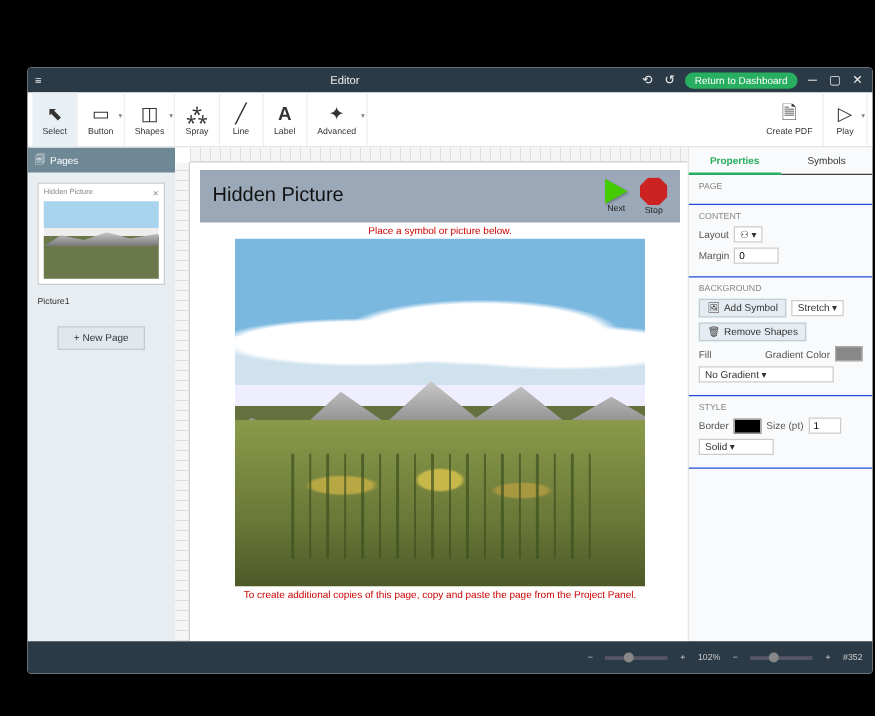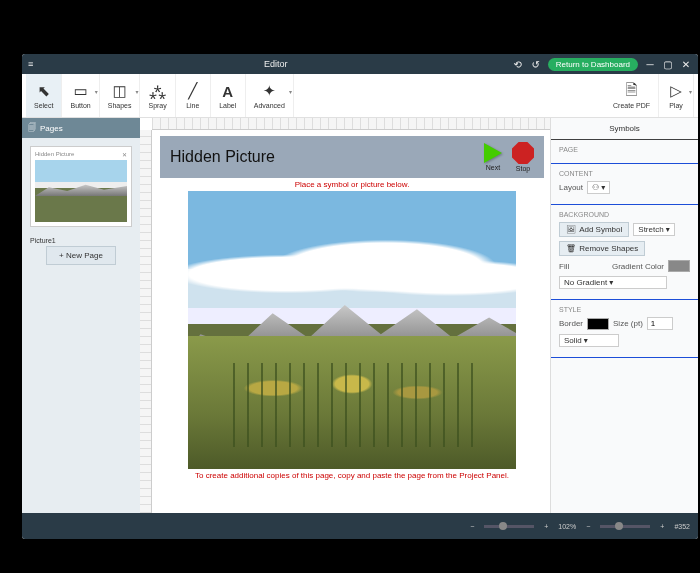--- a/index.html
+++ b/index.html
@@ -18,21 +18,21 @@
   .tool .chev { position: absolute; right: 1px; top: 14px; font-size: 6px; color: #888; }
   .toolbar-spacer { flex: 1; }
   .body { flex: 1; display: flex; overflow: hidden; }
   .left-panel { width: 118px; background: #e7edf1; display: flex; flex-direction: column; }
   .pages-hdr { background: #6e8896; color: #fff; font-size: 8px; padding: 3px 6px; display: flex; align-items: center; gap: 4px; }
   .thumb-card { margin: 8px; background: #fff; border: 1px solid #ccc; padding: 4px; font-size: 7px; }
   .thumb-top { display: flex; justify-content: space-between; font-size: 6px; color: #888; margin-bottom: 2px; }
   .thumb-img { width: 100%; height: 62px; background: linear-gradient(#a7d4ec 0 35%, #eee 35% 45%, #6a784a 45% 100%); position: relative; }
   .thumb-img::after { content: ""; position: absolute; top: 38%; left: 0; right: 0; height: 20%; background: linear-gradient(#ccc,#777); clip-path: polygon(0 100%,15% 30%,35% 60%,55% 10%,75% 50%,100% 20%,100% 100%); }
   .thumb-label { font-size: 7px; color: #333; margin: 2px 8px; }
-  .new-page-btn { margin: 0 auto; background: #e0e8ee; border: 1px solid #c0ccd4; padding: 4px 12px; font-size: 8px; color: #333; cursor: pointer; }
+  .new-page-btn { margin: 14px auto; background: #e0e8ee; border: 1px solid #c0ccd4; padding: 4px 12px; font-size: 8px; color: #333; cursor: pointer; }
   .canvas-area { flex: 1; background: #fff; position: relative; overflow: hidden; }
   .ruler-h { position: absolute; top: 0; left: 12px; right: 0; height: 12px; background: repeating-linear-gradient(90deg,#ddd 0,#ddd 1px,#f5f5f5 1px,#f5f5f5 8px); border-bottom:1px solid #ccc;}
   .ruler-v { position: absolute; top: 12px; left: 0; width: 12px; bottom: 0; background: repeating-linear-gradient(0deg,#ddd 0,#ddd 1px,#f5f5f5 1px,#f5f5f5 8px); border-right:1px solid #ccc;}
   .page { position: absolute; left: 20px; top: 18px; right: 6px; bottom: 4px; background: #fff; }
   .page-header { height: 42px; background: #9aa8b8; display: flex; align-items: center; padding: 0 10px; gap: 10px; }
   .page-title { font-size: 16px; color: #111; flex: 0 0 auto; }
   .page-hdr-spacer { flex: 1; }
   .hdr-btn { display: flex; flex-direction: column; align-items: center; font-size: 7px; color: #222; cursor: pointer; gap: 1px; }
   .next-arrow { width: 0; height: 0; border-top: 10px solid transparent; border-bottom: 10px solid transparent; border-left: 18px solid #4c0; filter: drop-shadow(1px 1px 1px rgba(0,0,0,.3)); }
   .stop-shape { width: 22px; height: 22px; background: #c22; display:flex; align-items:center; justify-content:center; color:#fff; font-size:6px; clip-path: polygon(30% 0,70% 0,100% 30%,100% 70%,70% 100%,30% 100%,0 70%,0 30%); }
@@ -168,30 +168,35 @@
           <div class="mtn"></div>
           <div class="grass"></div>
           <div class="trees"></div>
         </div>
         <div class="instr">To create additional copies of this page, copy and paste the page from the Project Panel.</div>
       </div>
     </div>
 
     <div class="right-panel">
       <div class="tabs">
+        <div class="tab active">Properties</div>
         <div class="tab">Symbols</div>
       </div>
       <div class="section">
         <div class="sec-title">PAGE</div>
       </div>
       <div class="section">
         <div class="sec-title">CONTENT</div>
         <div class="row">
           <label>Layout</label>
           <span class="mini-sel"><span>⚇</span> ▾</span>
+        </div>
+        <div class="row">
+          <label>Margin</label>
+          <input class="mini-input" value="0" style="">
         </div>
       </div>
       <div class="section">
         <div class="sec-title">BACKGROUND</div>
         <div class="row">
           <span class="pill-btn">
               <span>🖼</span>
               <span>Add Symbol</span>
             </span>
           <span class="mini-sel"><span>Stretch</span> ▾</span>

